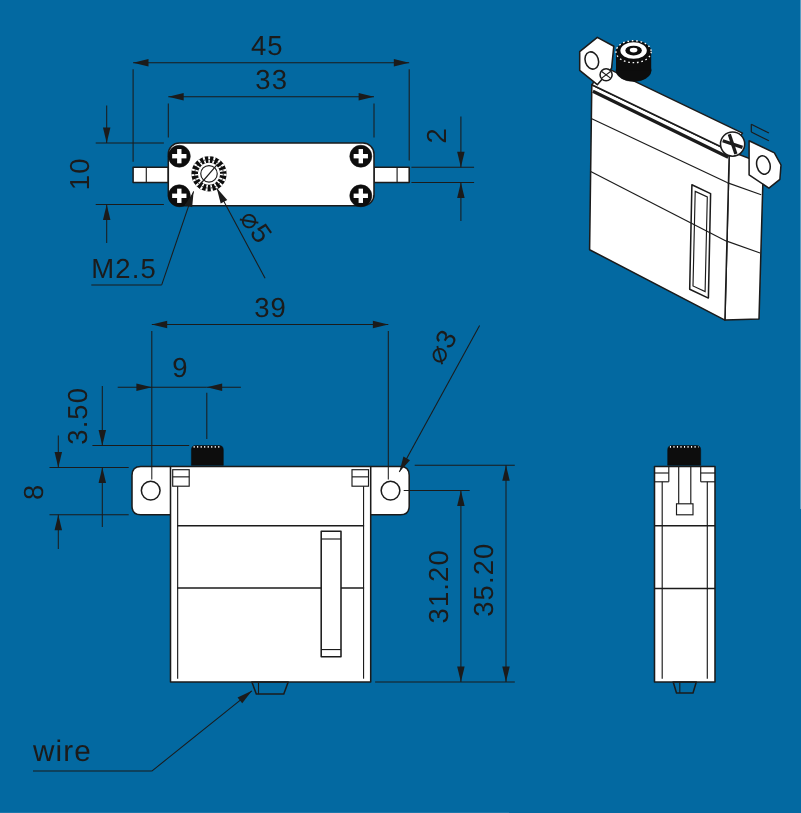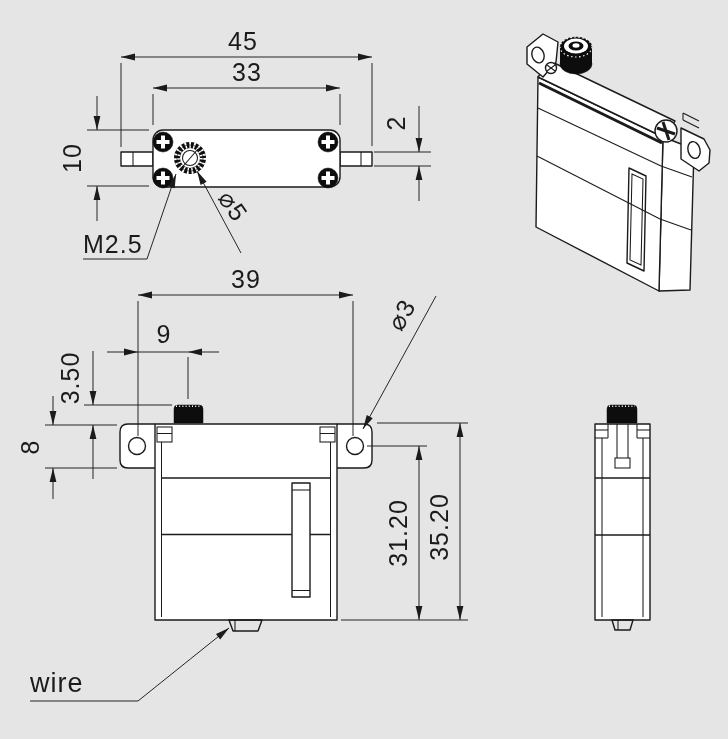--- a/index.html
+++ b/index.html
@@ -1,16 +1,16 @@
 <!DOCTYPE html>
 <html><head>
 <meta charset="utf-8">
 <style>
   html,body{margin:0;padding:0;background:#ffffff;}
-  .page{width:728px;height:739px;background:#e5e5e5;overflow:hidden;}
+  .page{width:728px;height:739px;background:#0369a1;overflow:hidden;}
   svg{display:block;}
   .obj{fill:none;stroke:#1b1b1b;stroke-width:1.4;stroke-linejoin:round;}
   .objw{fill:#ffffff;stroke:#1b1b1b;stroke-width:1.4;stroke-linejoin:round;}
   .thin{fill:none;stroke:#1b1b1b;stroke-width:1.05;}
   .dim{fill:none;stroke:#1b1b1b;stroke-width:0.95;}
   .dark{fill:#0d0d0d;stroke:#0d0d0d;stroke-width:0.5;}
   .dimtxt{fill:#1b1b1b;font-family:"Liberation Sans","DejaVu Sans",sans-serif;
           font-size:25px;text-anchor:middle;letter-spacing:1px;}
   .lbltxt{fill:#1b1b1b;font-family:"Liberation Sans","DejaVu Sans",sans-serif;
           font-size:25px;text-anchor:start;letter-spacing:1px;}

